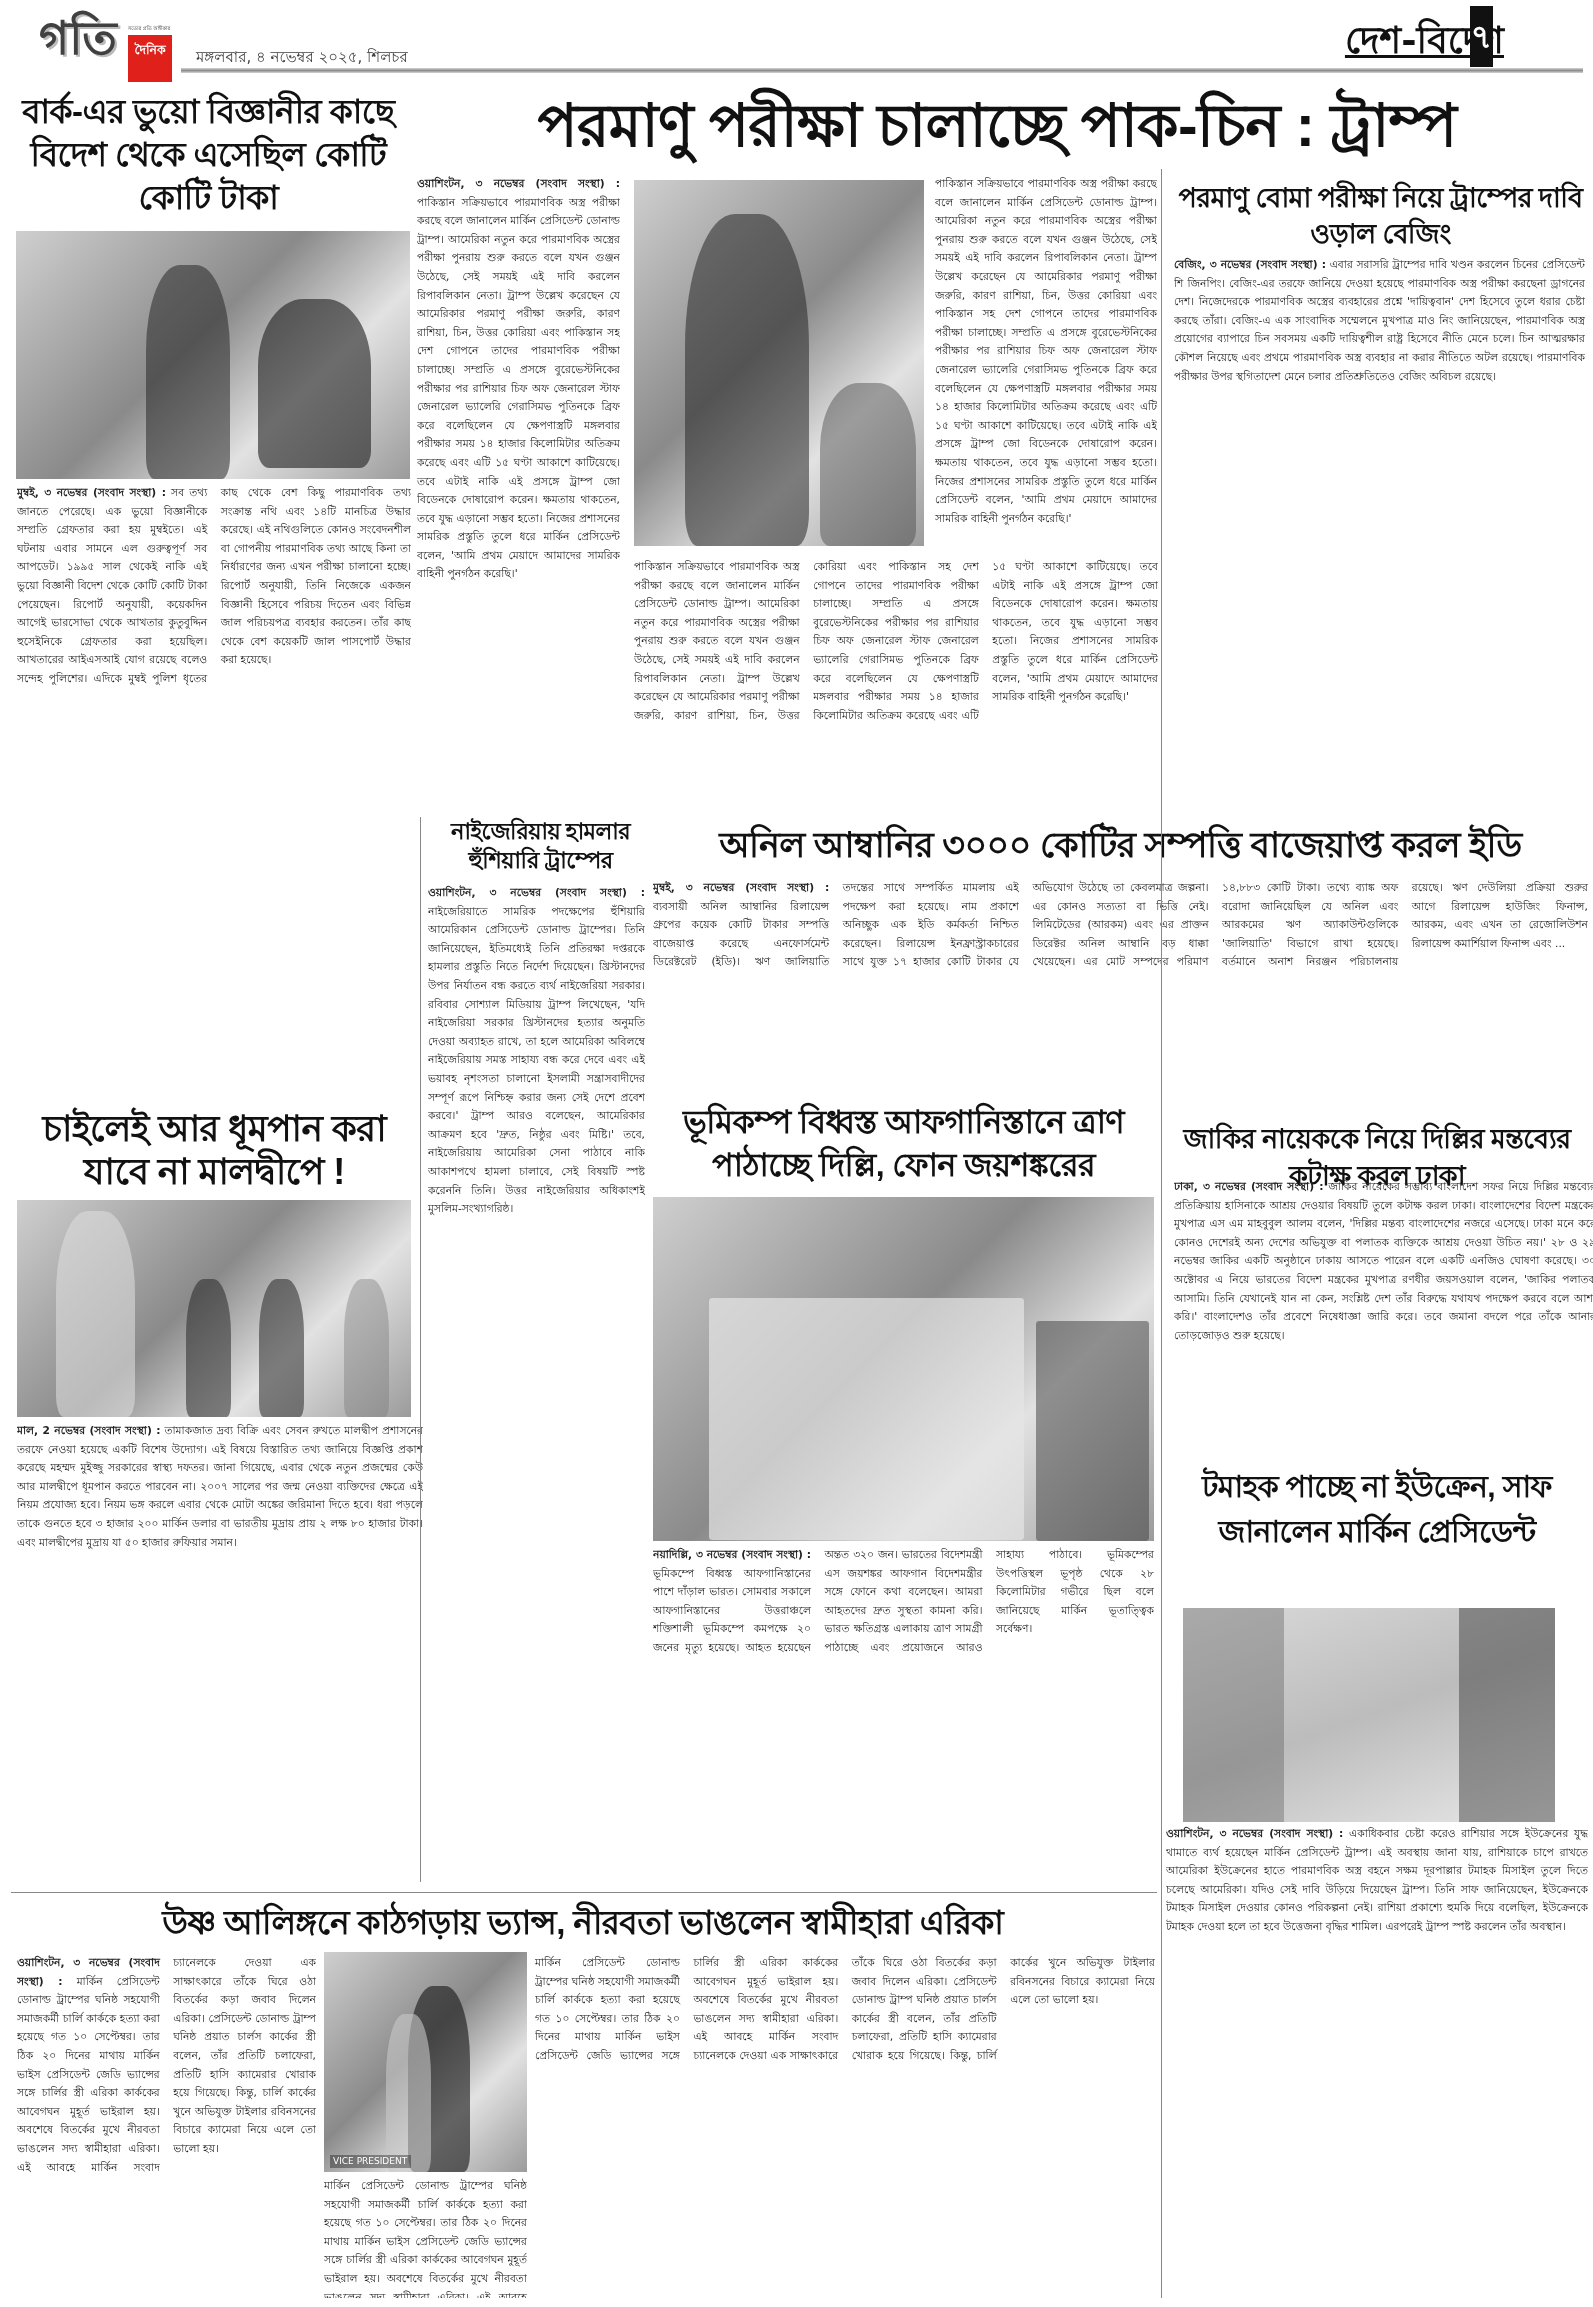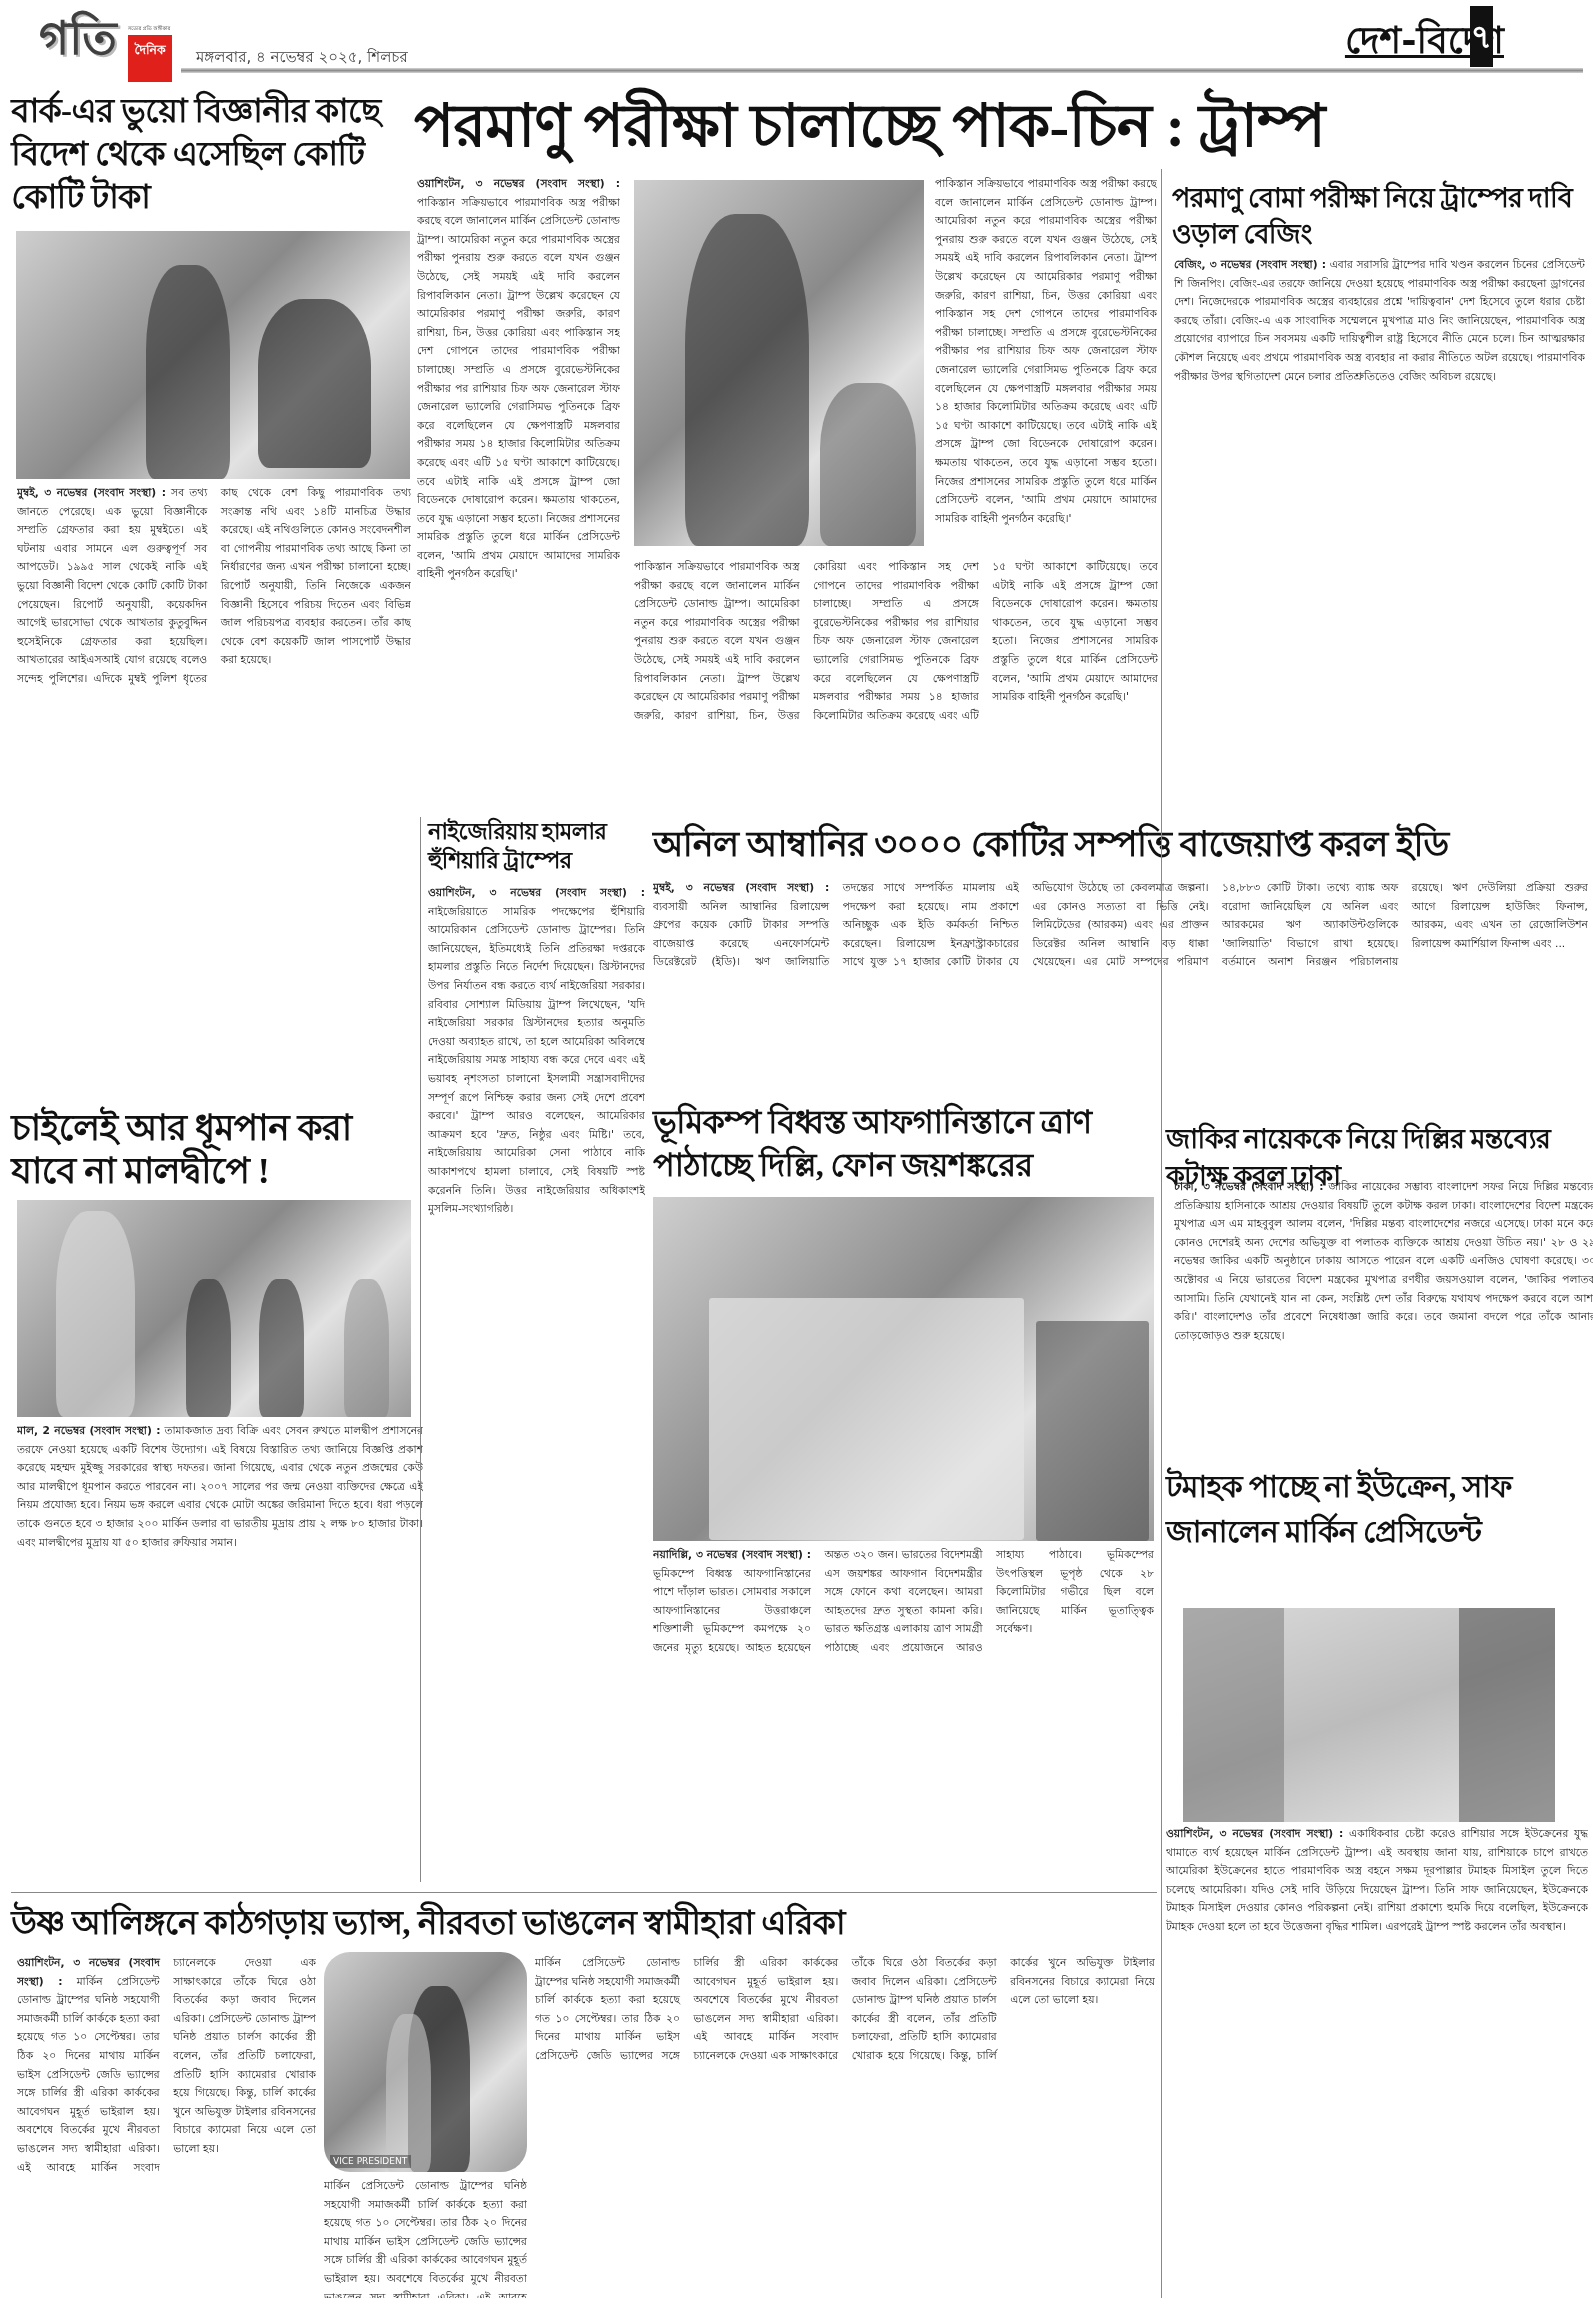--- a/index.html
+++ b/index.html
@@ -6,21 +6,21 @@
   html, body { width: 1594px; height: 2307px; background: #ffffff; overflow: hidden; }
   body { position: relative; font-family: "DejaVu Sans", sans-serif; color: #111; }
   .abs { position: absolute; }
   .masthead-logo { left: 39px; top: 10px; width: 62px; height: 56px; font-family: "DejaVu Serif", serif; font-weight: bold; font-size: 46px; line-height: 56px; color: #404040; text-shadow: 2.3px 2.3px 0 #bbb; }
   .dainik-badge { left: 128px; top: 35px; width: 44px; height: 47px; background: #e0201b; color: #fff; font-weight: bold; font-size: 12.4px; line-height: 29px; text-align: center; }
   .dainik-top { left: 128px; top: 25px; font-size: 5px; color: #333; }
   .dateline { left: 196px; top: 45px; font-size: 15px; color: #404040; }
   .rule-top { left: 181px; top: 68px; width: 1402px; height: 5px; background: linear-gradient(#d5d5d5, #8d8d8d, #d5d5d5); }
   .section-title { left: 1222px; top: 11.3px; width: 282px; font-family: "DejaVu Serif", serif; font-weight: bold; font-size: 37px; text-align: right; text-decoration: underline; }
   .page-num { left: 1470px; top: 5.6px; width: 22.5px; height: 61px; background: #111; color: #fff; font-weight: bold; font-size: 33px; line-height: 61px; text-align: center; }
-  .headline { font-family: Liberation Serif, serif; font-weight: bold; color: #111; letter-spacing: -0.6px; }
+  .headline { font-family: Liberation Sans, sans-serif; font-weight: bold; color: #111; text-align: center; letter-spacing: -0.6px; }
   .body-text { font-size: 10.7px; line-height: 18.6px; text-align: justify; color: #222; column-gap: 13.5px; overflow: hidden; }
   .dateline-lead { font-weight: bold; }
   .photo { background: linear-gradient(135deg, #cfcfcf, #8a8a8a 45%, #e2e2e2 70%, #9b9b9b); overflow: hidden; }
   .photo .shape { position: absolute; background: rgba(40,40,40,0.55); border-radius: 40% 40% 10% 10%; }
   .photo-caption { position: absolute; left: 5.6px; bottom: 4.5px; font-size: 9px; color: #fff; background: rgba(0,0,0,0.35); padding: 1.1px 3.4px; }
   .vrule { width: 1.1px; background: #888; }
   .hrule { height: 1.1px; background: #888; }
 </style>
 </head>
 <body>
@@ -113,21 +113,21 @@
 <div class="abs body-text" style="left:1166px;top:1825px;width:422px;height:473px;">
   <span class="dateline-lead">ওয়াশিংটন, ৩ নভেম্বর (সংবাদ সংস্থা) :</span>
   <span>একাধিকবার চেষ্টা করেও রাশিয়ার সঙ্গে ইউক্রেনের যুদ্ধ থামাতে ব্যর্থ হয়েছেন মার্কিন প্রেসিডেন্ট ট্রাম্প। এই অবস্থায় জানা যায়, রাশিয়াকে চাপে রাখতে আমেরিকা ইউক্রেনের হাতে পারমাণবিক অস্ত্র বহনে সক্ষম দূরপাল্লার টমাহক মিসাইল তুলে দিতে চলেছে আমেরিকা। যদিও সেই দাবি উড়িয়ে দিয়েছেন ট্রাম্প। তিনি সাফ জানিয়েছেন, ইউক্রেনকে টমাহক মিসাইল দেওয়ার কোনও পরিকল্পনা নেই। রাশিয়া প্রকাশ্যে হুমকি দিয়ে বলেছিল, ইউক্রেনকে টমাহক দেওয়া হলে তা হবে উত্তেজনা বৃদ্ধির শামিল। এরপরেই ট্রাম্প স্পষ্ট করলেন তাঁর অবস্থান।</span>
 </div>
 
 <div class="abs headline" style="left:11.3px;top:1901px;width:1143px;font-size:33px;line-height:44px;">উষ্ণ আলিঙ্গনে কাঠগড়ায় ভ্যান্স, নীরবতা ভাঙলেন স্বামীহারা এরিকা</div>
 <div class="abs body-text" style="left:17px;top:1954px;width:299px;height:344px;column-count:2;">
   <span class="dateline-lead">ওয়াশিংটন, ৩ নভেম্বর (সংবাদ সংস্থা) :</span>
   <span>মার্কিন প্রেসিডেন্ট ডোনাল্ড ট্রাম্পের ঘনিষ্ঠ সহযোগী সমাজকর্মী চার্লি কার্ককে হত্যা করা হয়েছে গত ১০ সেপ্টেম্বর। তার ঠিক ২০ দিনের মাথায় মার্কিন ভাইস প্রেসিডেন্ট জেডি ভ্যান্সের সঙ্গে চার্লির স্ত্রী এরিকা কার্ককের আবেগঘন মুহূর্ত ভাইরাল হয়। অবশেষে বিতর্কের মুখে নীরবতা ভাঙলেন সদ্য স্বামীহারা এরিকা। এই আবহে মার্কিন সংবাদ চ্যানেলকে দেওয়া এক সাক্ষাৎকারে তাঁকে ঘিরে ওঠা বিতর্কের কড়া জবাব দিলেন এরিকা। প্রেসিডেন্ট ডোনাল্ড ট্রাম্প ঘনিষ্ঠ প্রয়াত চার্লস কার্কের স্ত্রী বলেন, তাঁর প্রতিটি চলাফেরা, প্রতিটি হাসি ক্যামেরার খোরাক হয়ে গিয়েছে। কিন্তু, চার্লি কার্কের খুনে অভিযুক্ত টাইলার রবিনসনের বিচারে ক্যামেরা নিয়ে এলে তো ভালো হয়।</span>
 </div>
-<div class="abs photo" style="left:324px;top:1952px;width:203px;height:220px;border-radius:26px;">
+<div class="abs photo" style="left:324px;top:1952px;width:203px;height:220px;">
   <div class="shape" style="left:84px;top:34px;width:62px;height:186px;background:rgba(30,30,30,0.65);"></div>
   <div class="shape" style="left:62px;top:62px;width:45px;height:158px;background:rgba(200,200,200,0.6);"></div>
   <div class="photo-caption">VICE PRESIDENT</div>
 </div>
 <div class="abs body-text" style="left:324px;top:2177px;width:203px;height:121px;">
   <span>মার্কিন প্রেসিডেন্ট ডোনাল্ড ট্রাম্পের ঘনিষ্ঠ সহযোগী সমাজকর্মী চার্লি কার্ককে হত্যা করা হয়েছে গত ১০ সেপ্টেম্বর। তার ঠিক ২০ দিনের মাথায় মার্কিন ভাইস প্রেসিডেন্ট জেডি ভ্যান্সের সঙ্গে চার্লির স্ত্রী এরিকা কার্ককের আবেগঘন মুহূর্ত ভাইরাল হয়। অবশেষে বিতর্কের মুখে নীরবতা ভাঙলেন সদ্য স্বামীহারা এরিকা। এই আবহে মার্কিন সংবাদ চ্যানেলকে দেওয়া এক সাক্ষাৎকারে তাঁকে ঘিরে ওঠা বিতর্কের কড়া জবাব দিলেন এরিকা। প্রেসিডেন্ট ডোনাল্ড ট্রাম্প ঘনিষ্ঠ প্রয়াত চার্লস কার্কের স্ত্রী বলেন, তাঁর প্রতিটি চলাফেরা, প্রতিটি হাসি ক্যামেরার খোরাক হয়ে গিয়েছে। কিন্তু, চার্লি কার্কের খুনে অভিযুক্ত টাইলার রবিনসনের বিচারে ক্যামেরা নিয়ে এলে তো ভালো হয়।</span>
 </div>
 <div class="abs body-text" style="left:535px;top:1954px;width:620px;height:344px;column-count:4;">
   <span>মার্কিন প্রেসিডেন্ট ডোনাল্ড ট্রাম্পের ঘনিষ্ঠ সহযোগী সমাজকর্মী চার্লি কার্ককে হত্যা করা হয়েছে গত ১০ সেপ্টেম্বর। তার ঠিক ২০ দিনের মাথায় মার্কিন ভাইস প্রেসিডেন্ট জেডি ভ্যান্সের সঙ্গে চার্লির স্ত্রী এরিকা কার্ককের আবেগঘন মুহূর্ত ভাইরাল হয়। অবশেষে বিতর্কের মুখে নীরবতা ভাঙলেন সদ্য স্বামীহারা এরিকা। এই আবহে মার্কিন সংবাদ চ্যানেলকে দেওয়া এক সাক্ষাৎকারে তাঁকে ঘিরে ওঠা বিতর্কের কড়া জবাব দিলেন এরিকা। প্রেসিডেন্ট ডোনাল্ড ট্রাম্প ঘনিষ্ঠ প্রয়াত চার্লস কার্কের স্ত্রী বলেন, তাঁর প্রতিটি চলাফেরা, প্রতিটি হাসি ক্যামেরার খোরাক হয়ে গিয়েছে। কিন্তু, চার্লি কার্কের খুনে অভিযুক্ত টাইলার রবিনসনের বিচারে ক্যামেরা নিয়ে এলে তো ভালো হয়।</span>
 </div>

